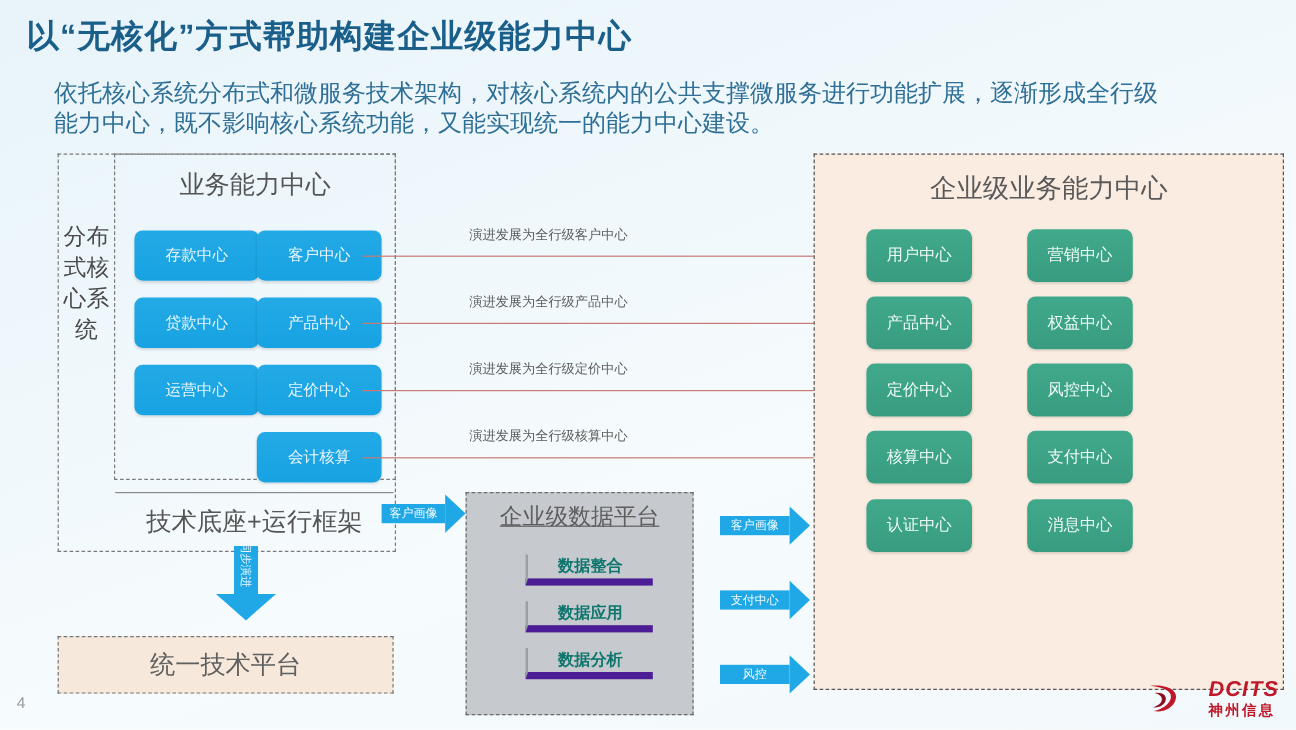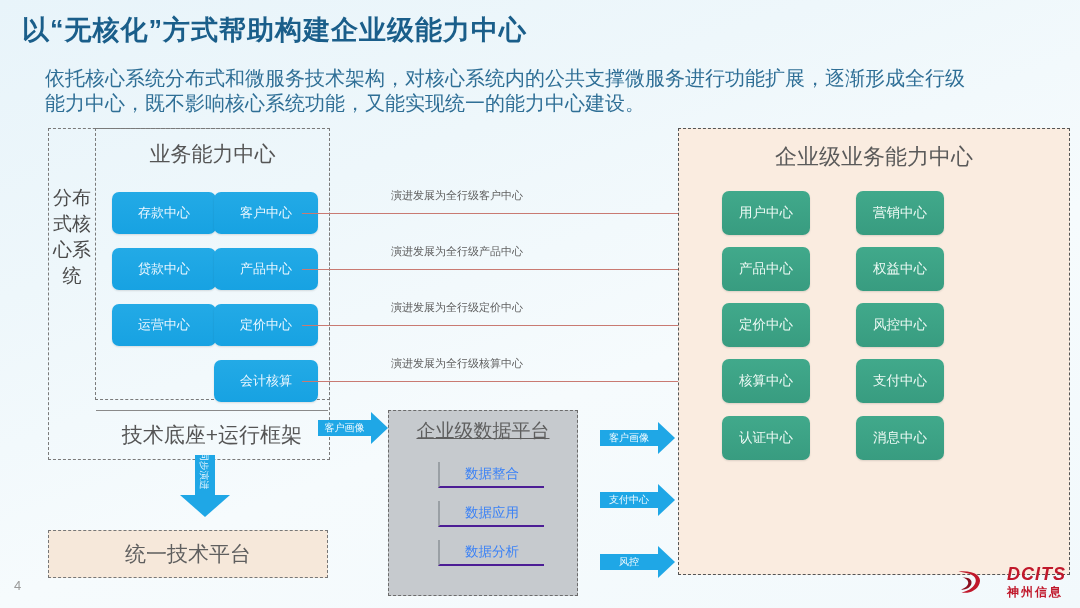--- a/index.html
+++ b/index.html
@@ -73,22 +73,22 @@
     border-left:7px solid #c97a72;
     border-top:4px solid transparent;border-bottom:4px solid transparent;
   }
 
   
   #dp-box{left:388px;top:410px;width:190px;height:186px;background:#c6cace;border-color:#6b6b6b;}
   #dp-title{position:absolute;left:388px;top:418px;width:190px;text-align:center;
             font-size:19px;color:#5e5e5e;text-decoration:underline;}
   .dp-item{
     position:absolute;left:438px;width:106px;height:26px;
-    font-size:13.5px;color:#3b82f6;display:flex;align-items:center;justify-content:center;
-    border-left:2px solid #9aa0a5;border-bottom:2px solid #4c1d95;box-sizing:border-box;
+    font-size:13.5px;color:#0f766e;display:flex;align-items:center;justify-content:center;
+    border-left:2px solid #9aa0a5;border-bottom:6px solid #4c1d95;box-sizing:border-box;font-weight:bold;
   }
 
   
   .arrow-r{position:absolute;}
   .arrow-r .shaft{position:absolute;left:0;top:8px;background:#1fa7e6;}
   .arrow-r .head{
     position:absolute;top:0;width:0;height:0;
     border-top:16px solid transparent;border-bottom:16px solid transparent;
     border-left:17px solid #1fa7e6;
   }

